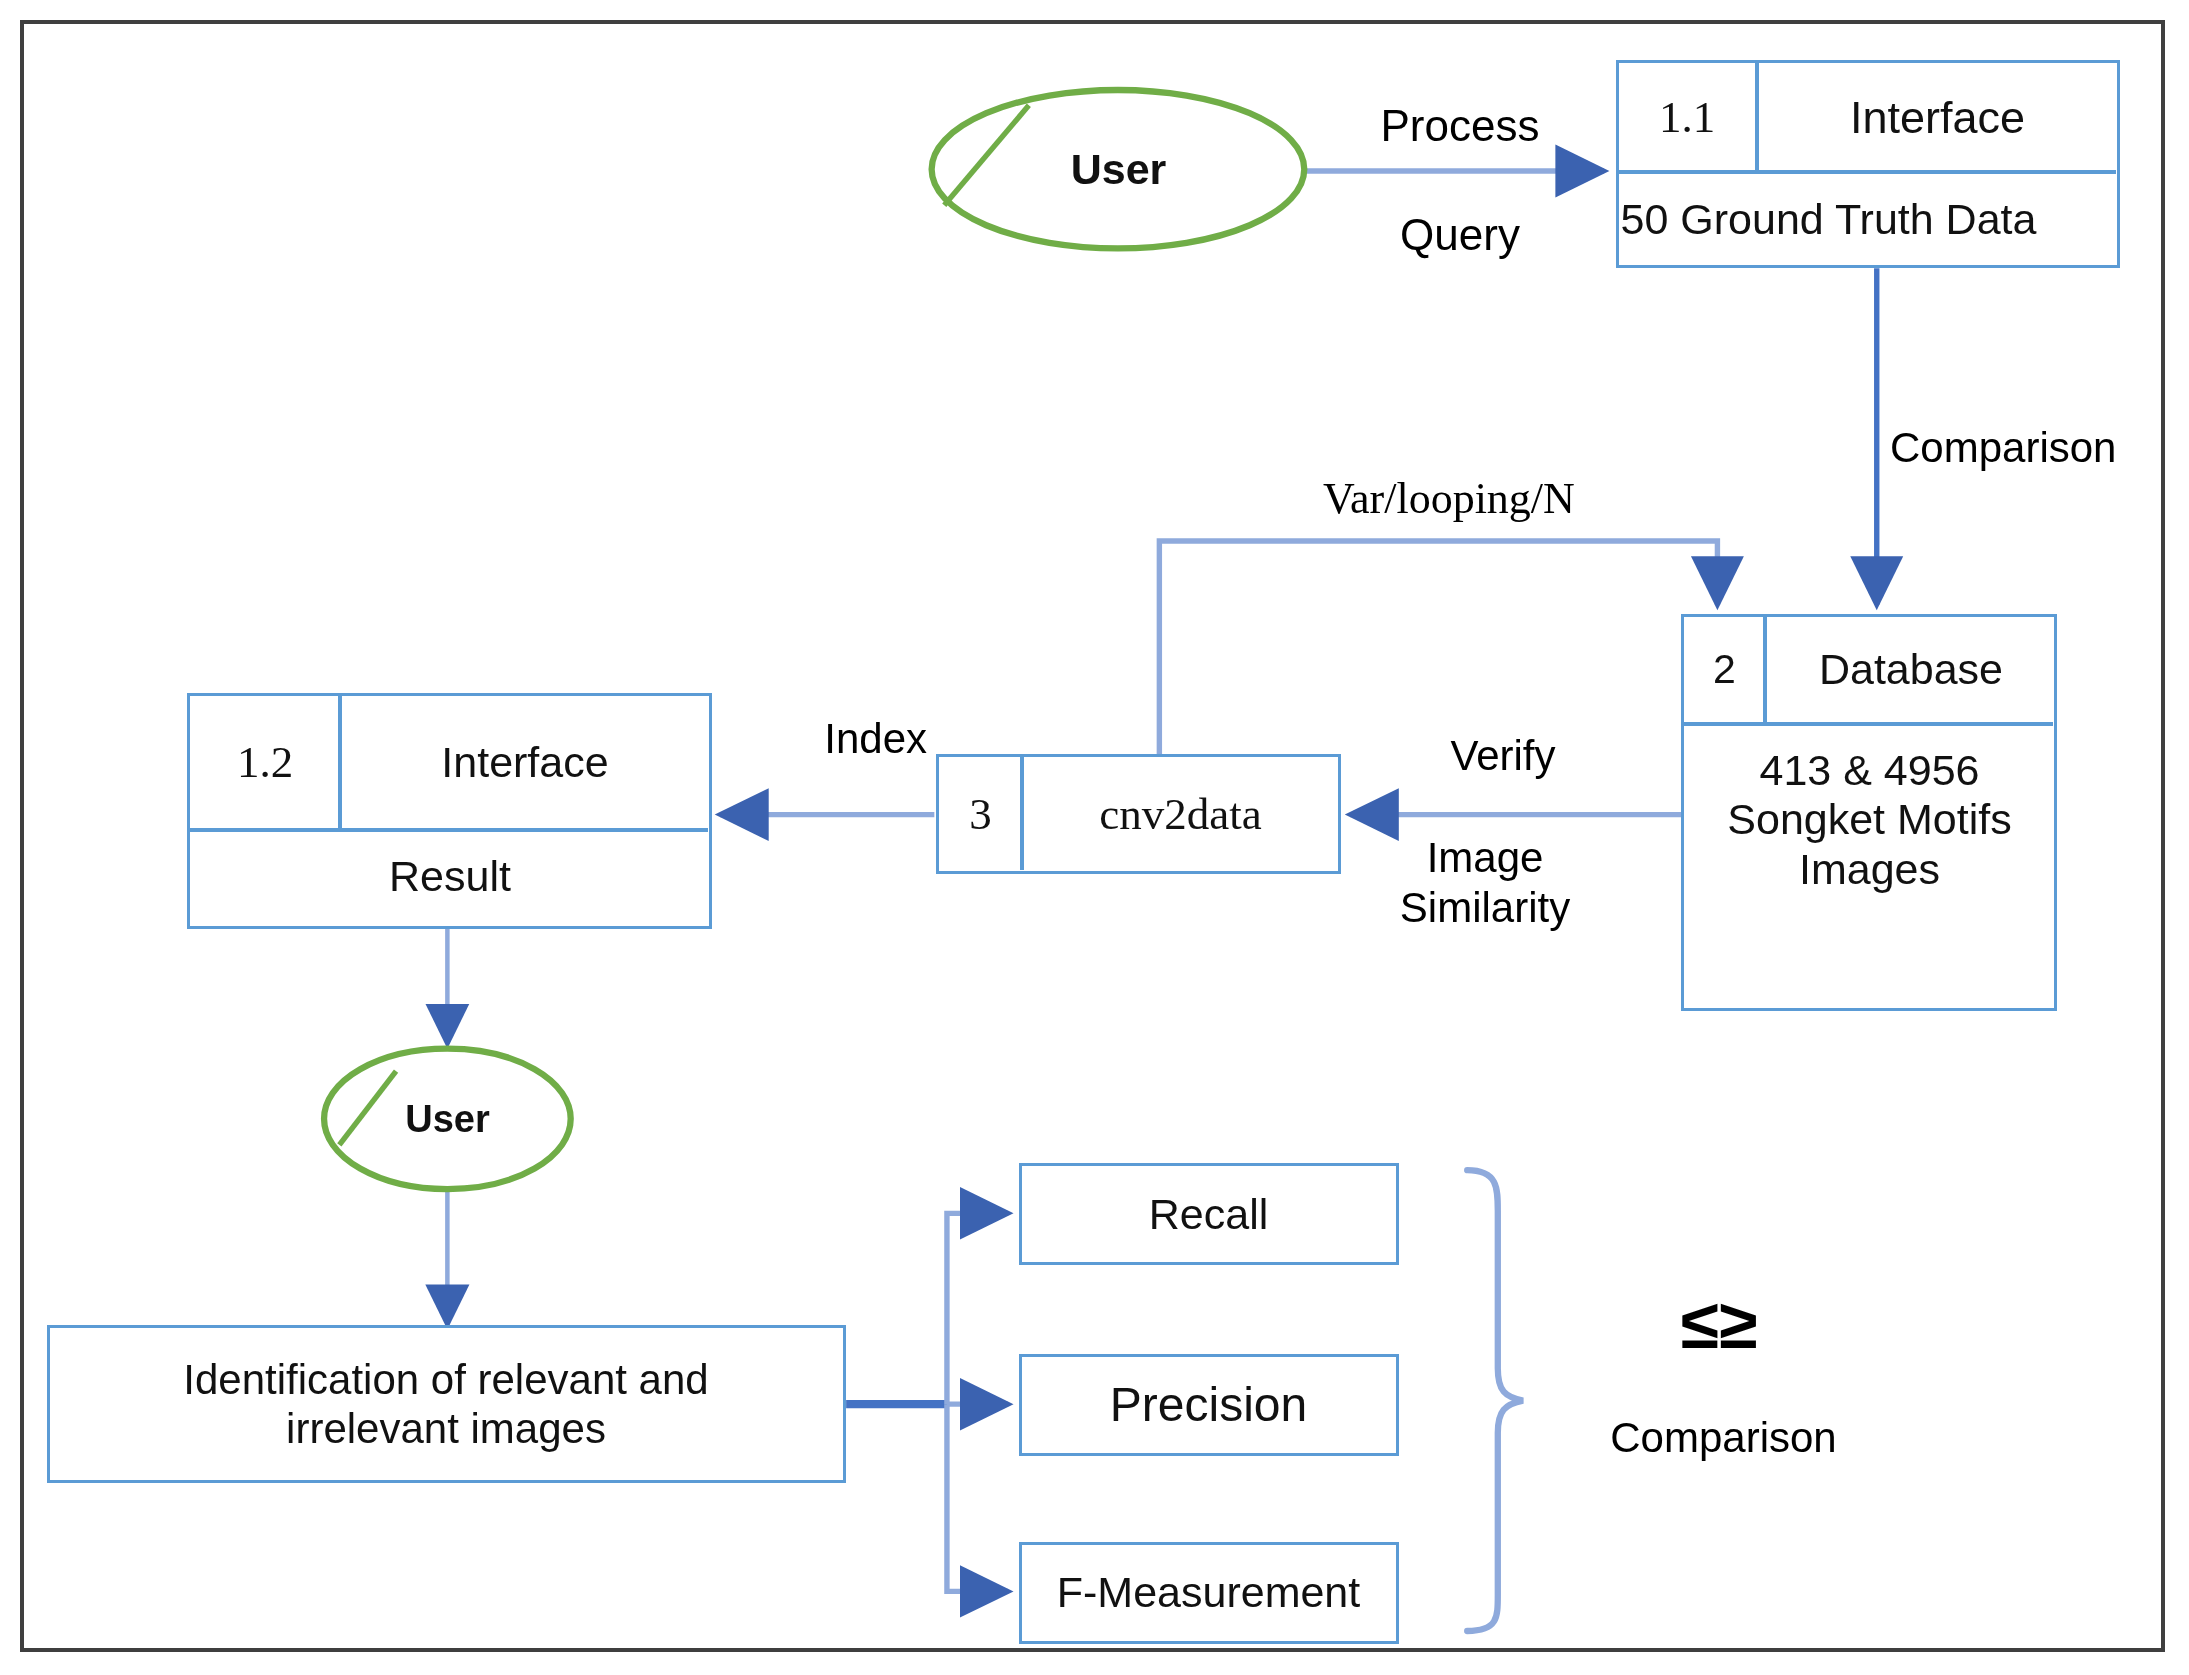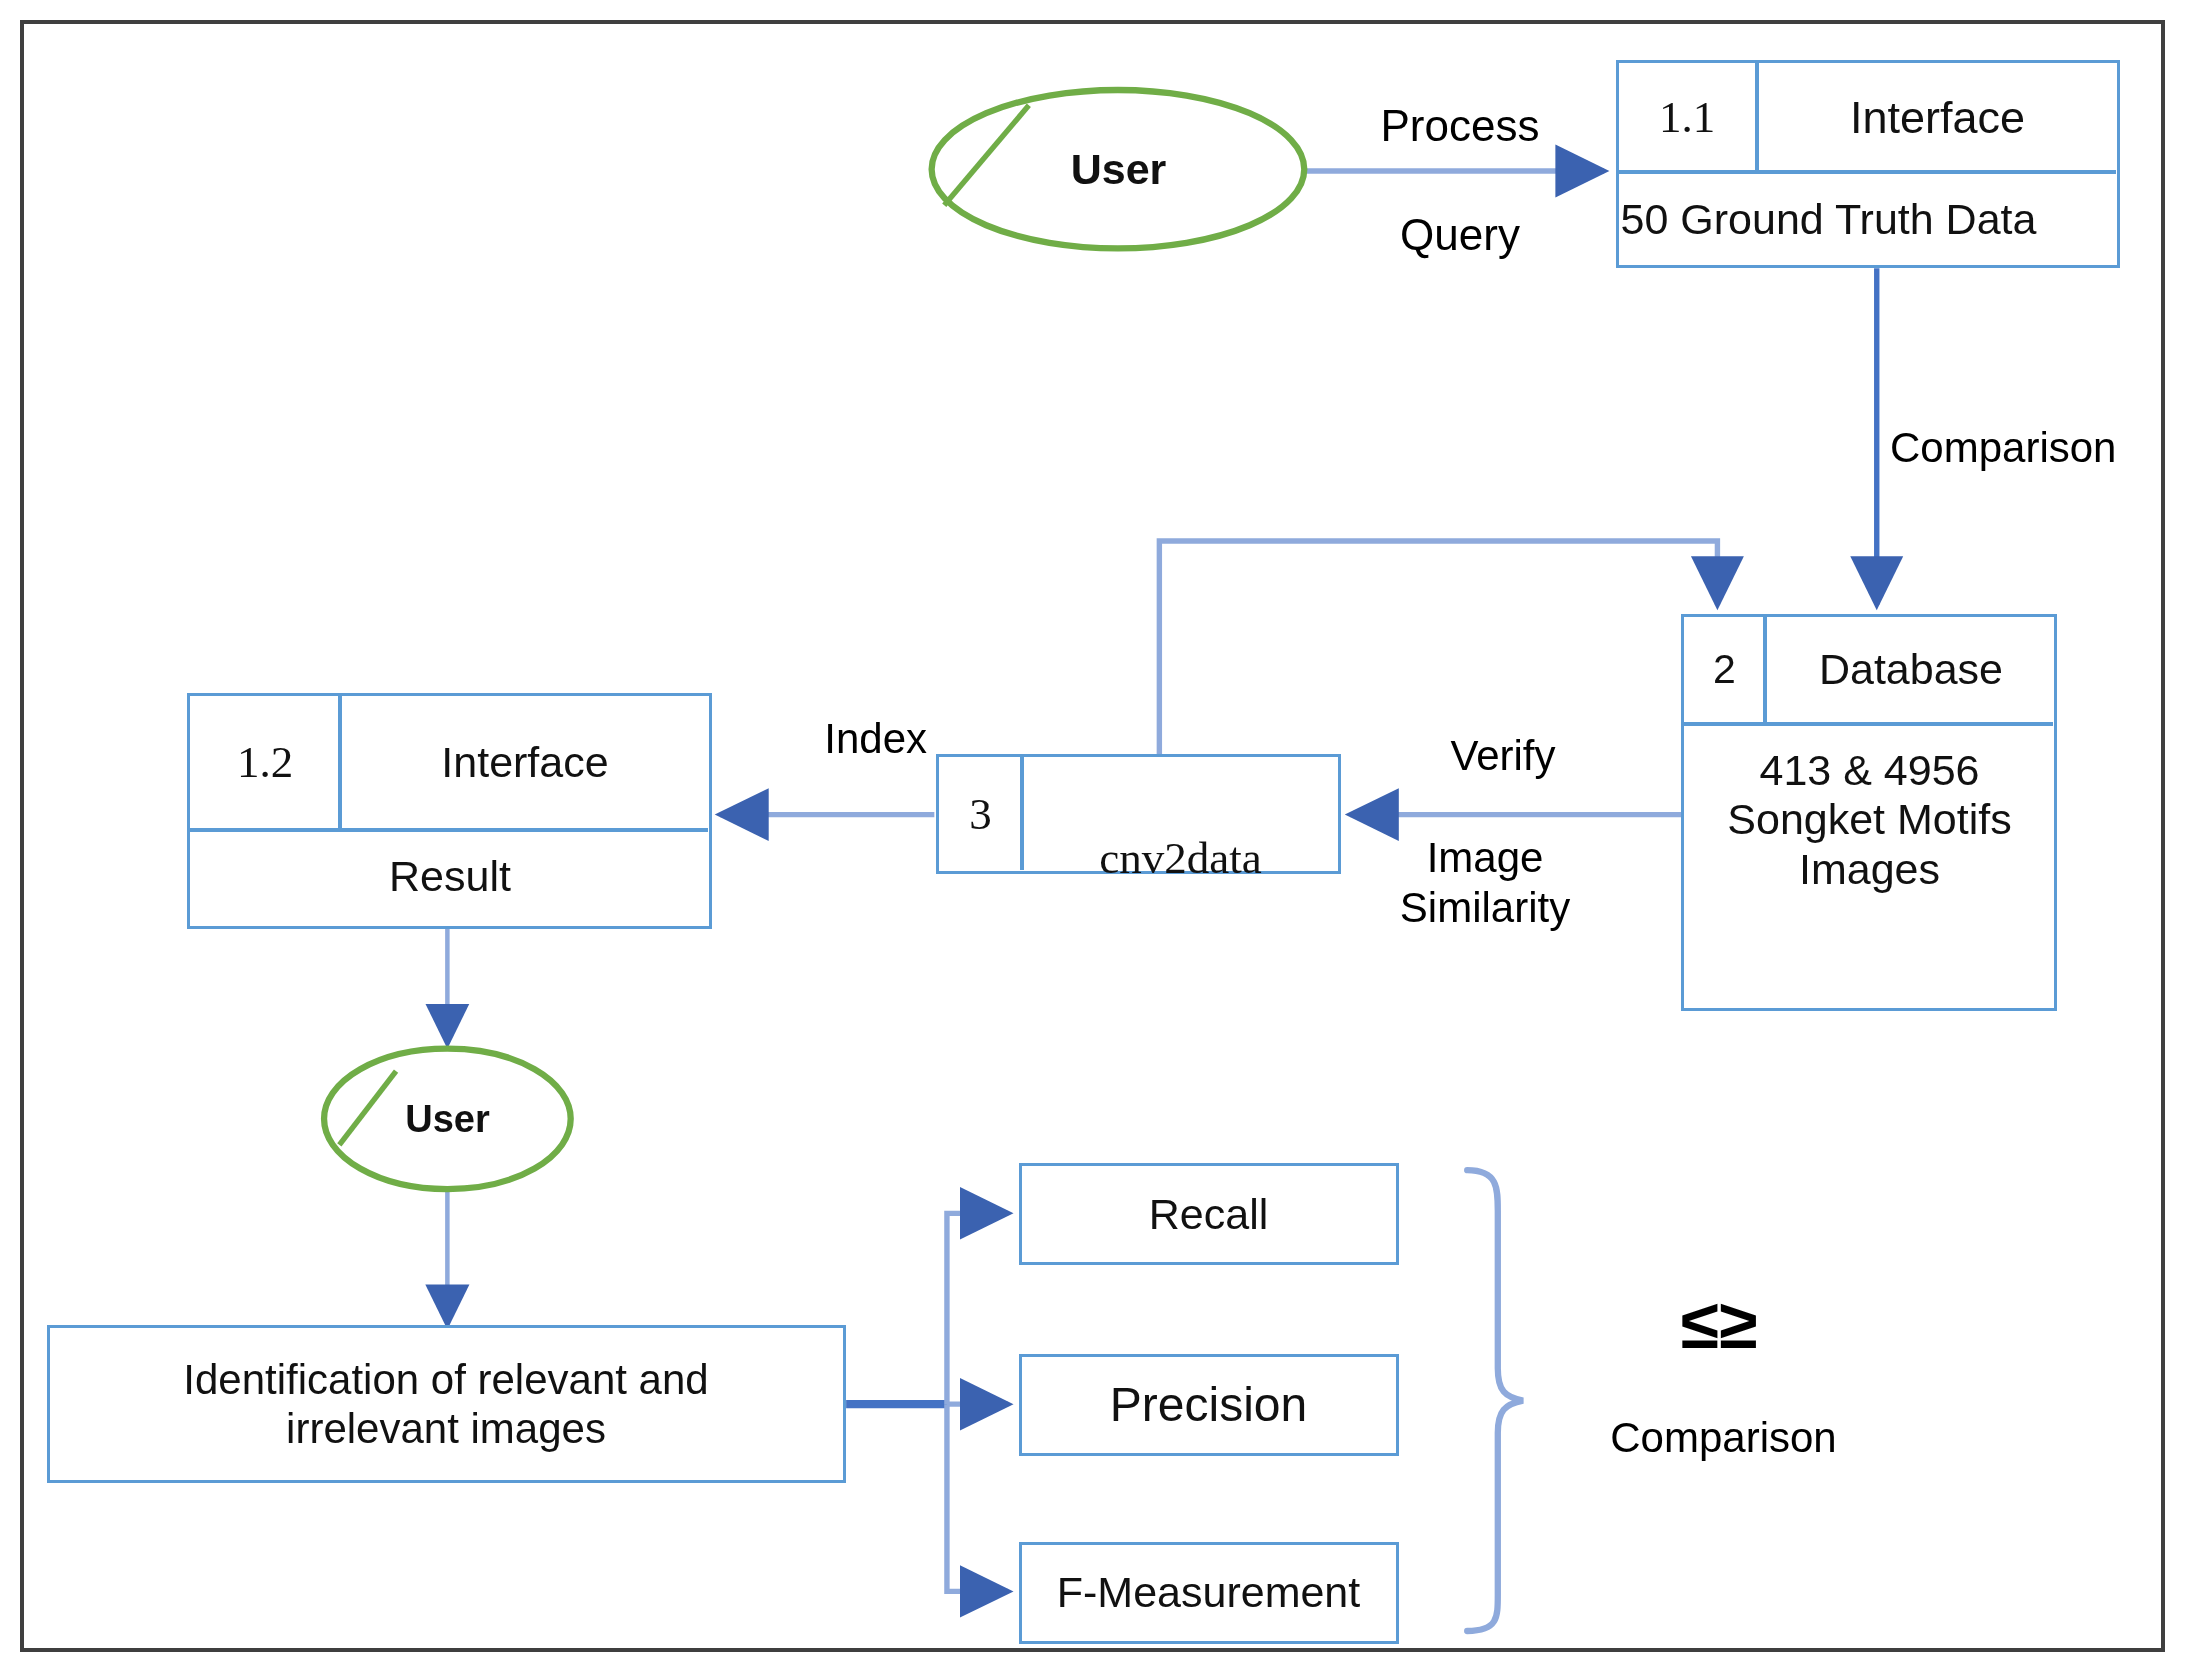--- a/index.html
+++ b/index.html
@@ -169,21 +169,21 @@
   <div class="cell" style="left:1685px;top:617px;width:79px;height:105px;font-size:41px;">2</div>
   <div class="cell" style="left:1768px;top:617px;width:286px;height:105px;font-size:43px;">Database</div>
   <div class="cell" style="left:1685px;top:741px;width:369px;height:158px;font-size:43px;white-space:pre-line;">413 &amp; 4956
 Songket Motifs
 Images</div>
 
   <div class="box" style="left:936px;top:754px;width:405px;height:120px;">
     <div class="vdiv" style="left:81px;top:0;height:113px;"></div>
   </div>
   <div class="cell serif" style="left:940px;top:758px;width:81px;height:113px;font-size:45px;">3</div>
-  <div class="cell serif" style="left:1024px;top:758px;width:313px;height:113px;font-size:45px;margin-top:44px;">cnv2data</div>
+  <div class="cell serif" style="left:1024px;top:758px;width:313px;height:113px;font-size:45px;">cnv2data</div>
 
   <div class="box" style="left:187px;top:693px;width:525px;height:236px;">
     <div class="vdiv" style="left:148px;top:0;height:132px;"></div>
     <div class="hdiv" style="left:0;top:132px;width:518px;"></div>
   </div>
   <div class="cell serif" style="left:191px;top:697px;width:148px;height:132px;font-size:45px;">1.2</div>
   <div class="cell" style="left:342px;top:697px;width:366px;height:132px;font-size:43px;">Interface</div>
   <div class="cell" style="left:191px;top:829px;width:518px;height:96px;font-size:43px;">Result</div>
 
   <div class="box" style="left:47px;top:1325px;width:799px;height:158px;"></div>
@@ -201,20 +201,21 @@
 
   <div class="label" style="left:1620px;top:1283px;width:198px;height:81px;font-size:70px;font-weight:bold;">≤≥</div>
   <div class="label" style="left:1584px;top:1413px;width:279px;height:54px;font-size:42px;">Comparison</div>
 
   <div class="label" style="left:1343px;top:77px;width:234px;height:54px;font-size:44px;margin-top:23px;">Process</div>
 
   <div class="label" style="left:1343px;top:209px;width:234px;height:54px;font-size:44px;">Query</div>
 
   <div class="label" style="left:1890px;top:423px;width:297px;height:52px;font-size:42px;text-align:left;">Comparison</div>
 
+  <div class="label serif" style="left:1278px;top:473px;width:342px;height:56px;font-size:44px;">Var/looping/N</div>
 
   <div class="label" style="left:747px;top:714px;width:180px;height:52px;font-size:42px;text-align:right;">Index</div>
 
   <div class="label" style="left:1377px;top:731px;width:252px;height:52px;font-size:42px;">Verify</div>
 
   <div class="label" style="left:1350px;top:833px;width:270px;height:113px;font-size:42px;white-space:pre-line;">Image
 Similarity</div>
 
 </div>
 

